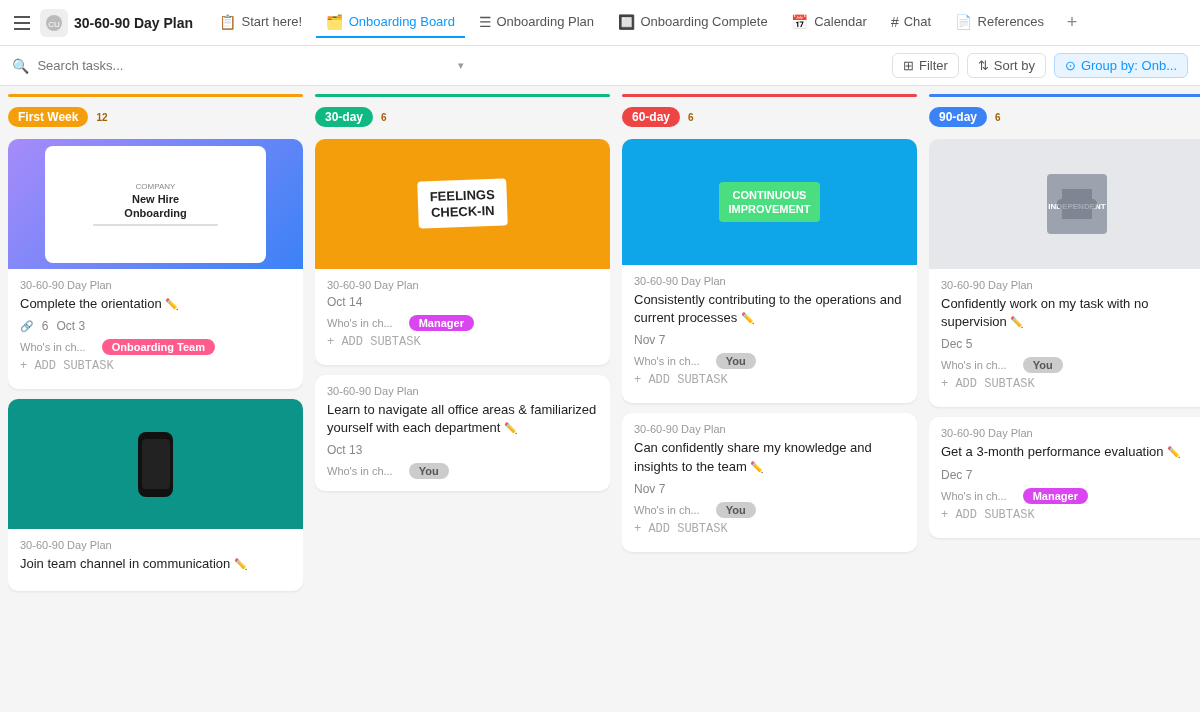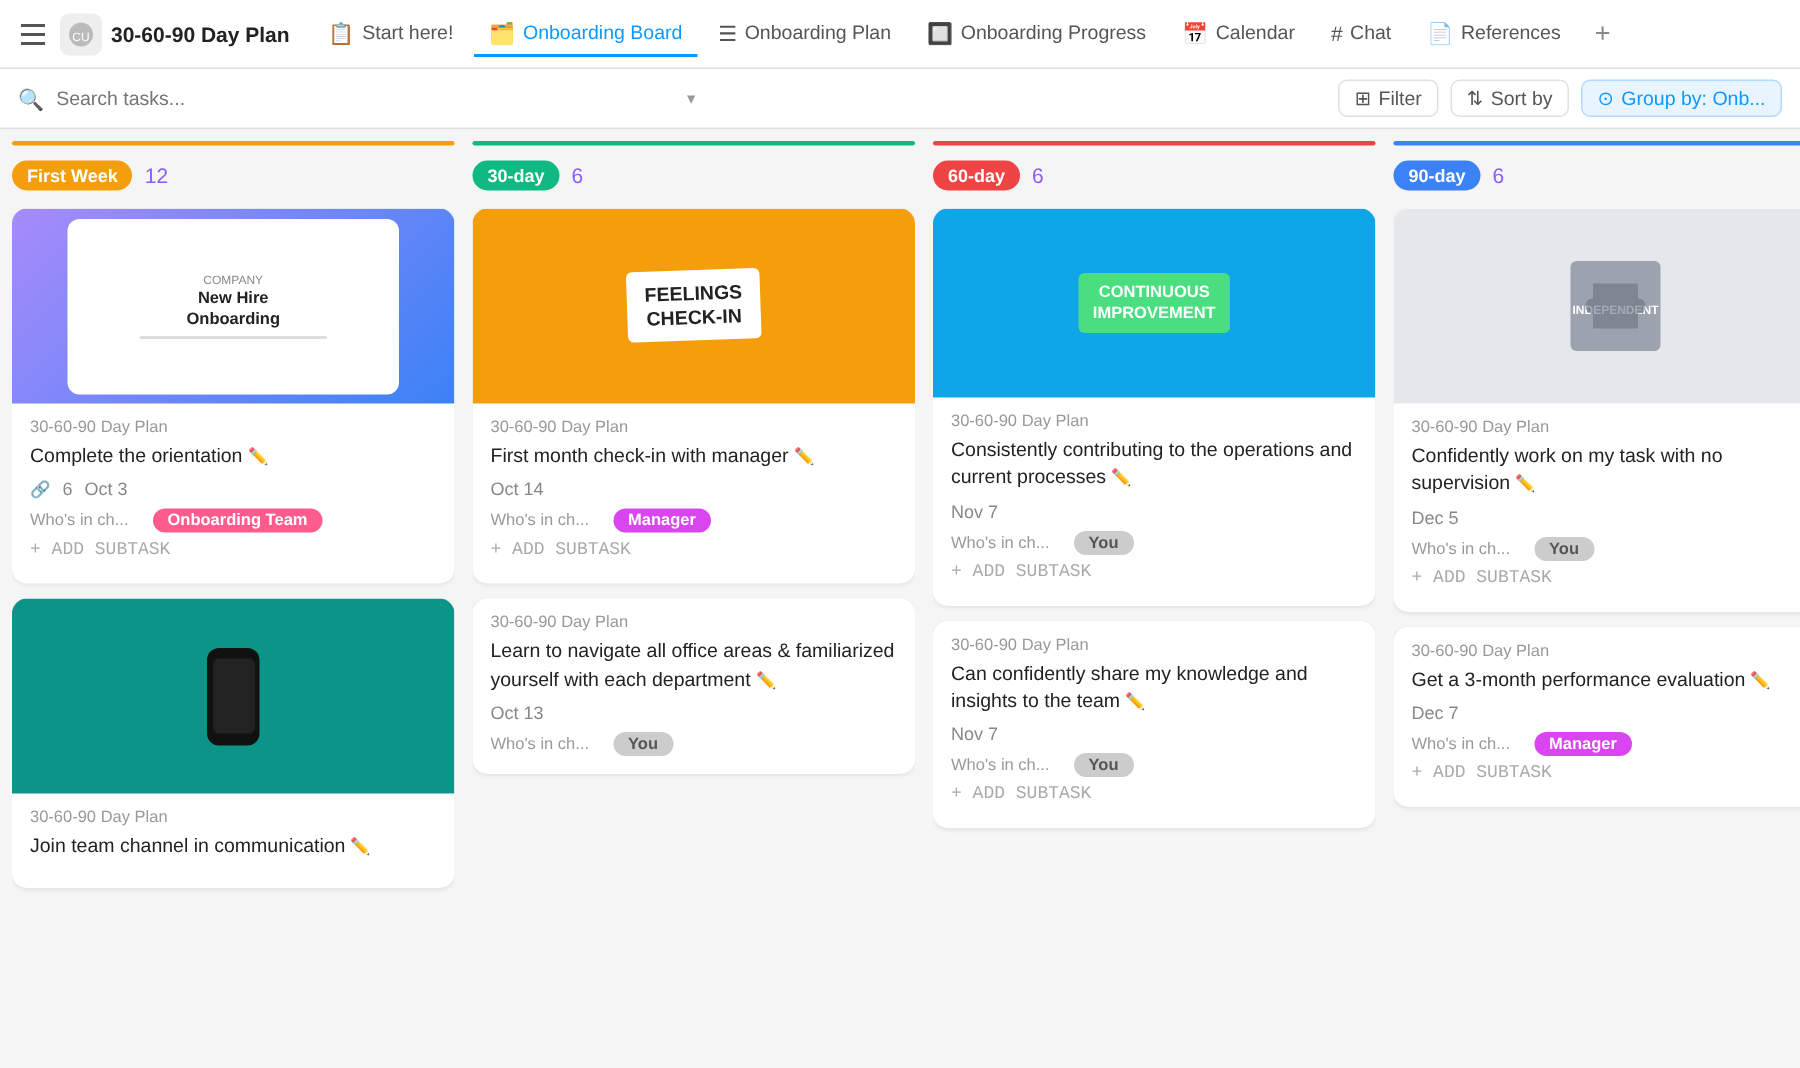--- a/index.html
+++ b/index.html
@@ -31,21 +31,21 @@
     .search-arrow { color: #999; font-size: 11px; cursor: pointer; }
     .toolbar-spacer { flex: 1; }
     .toolbar-btn { display: flex; align-items: center; gap: 5px; padding: 4px 10px; border-radius: 6px; cursor: pointer; color: #555; font-size: 13px; border: 1px solid #e0e0e0; background: #fff; }
     .group-btn { display: flex; align-items: center; gap: 5px; padding: 4px 10px; border-radius: 6px; cursor: pointer; font-size: 13px; background: #e8f4ff; color: #0d99ff; border: 1px solid #b3d9ff; }
 
     
     .board { display: flex; gap: 0; overflow-x: auto; height: calc(712px - 86px); background: #f5f5f5; padding: 8px 8px 0; }
     .column { width: 295px; min-width: 295px; display: flex; flex-direction: column; margin-right: 12px; }
     .column-header { display: flex; align-items: center; gap: 8px; margin-bottom: 8px; padding: 4px 0; }
     .col-badge { padding: 3px 10px; border-radius: 12px; font-size: 12px; font-weight: 700; color: #fff; }
-    .col-count { font-size: 14px; color: #8b5cf6; font-weight: 400; }
+    .col-count { font-size: 10px; color: #a16207; font-weight: 700; }
     .col-bar { height: 3px; border-radius: 2px; margin-bottom: 6px; }
 
     
     .cards-scroll { overflow-y: auto; flex: 1; }
     .card { background: #fff; border-radius: 10px; margin-bottom: 10px; overflow: hidden; box-shadow: 0 1px 3px rgba(0,0,0,0.08); }
     .card-body { padding: 10px 12px 12px; }
     .card-project { font-size: 11px; color: #999; margin-bottom: 4px; }
     .card-title { font-size: 13px; font-weight: 500; color: #222; margin-bottom: 6px; line-height: 1.4; }
     .card-meta { display: flex; align-items: center; gap: 8px; font-size: 12px; color: #888; margin-bottom: 6px; }
     .card-subtask-icon { font-size: 11px; }
@@ -84,21 +84,21 @@
   <div class="nav-tab active">
     <span class="nav-tab-icon">🗂️</span>
     <span>Onboarding Board</span>
   </div>
   <div class="nav-tab">
     <span class="nav-tab-icon">☰</span>
     <span>Onboarding Plan</span>
   </div>
   <div class="nav-tab">
     <span class="nav-tab-icon">🔲</span>
-    <span>Onboarding Progress</span>
+    <span>Onboarding Complete</span>
   </div>
   <div class="nav-tab">
     <span class="nav-tab-icon">📅</span>
     <span>Calendar</span>
   </div>
   <div class="nav-tab">
     <span class="nav-tab-icon">#</span>
     <span>Chat</span>
   </div>
   <div class="nav-tab">
@@ -184,23 +184,20 @@
   </div>
       <div class="cards-scroll">
         <div class="card">
       <div style="width:100%;height:130px;background:#f59e0b;display:flex;align-items:center;justify-content:center;">
     <div style="background:#fff;border-radius:4px;padding:8px 12px;transform:rotate(-2deg);text-align:center;">
       <div style="font-size:13px;font-weight:900;color:#222;line-height:1.2;text-transform:uppercase;">FEELINGS<br>CHECK-IN</div>
     </div>
   </div>
       <div class="card-body">
         <div class="card-project">30-60-90 Day Plan</div>
-        <div class="card-title">
-          First month check-in with manager <span class="edit-icon">✏️</span>
-        </div>
         <div class="card-date">Oct 14</div>
         <div class="card-footer">
         <span class="card-assignee-label">Who's in ch...</span>
         <span class="badge badge-manager">Manager</span>
       </div>
         <div class="add-subtask">+ ADD SUBTASK</div>
       </div>
     </div>
         <div class="card">
 

